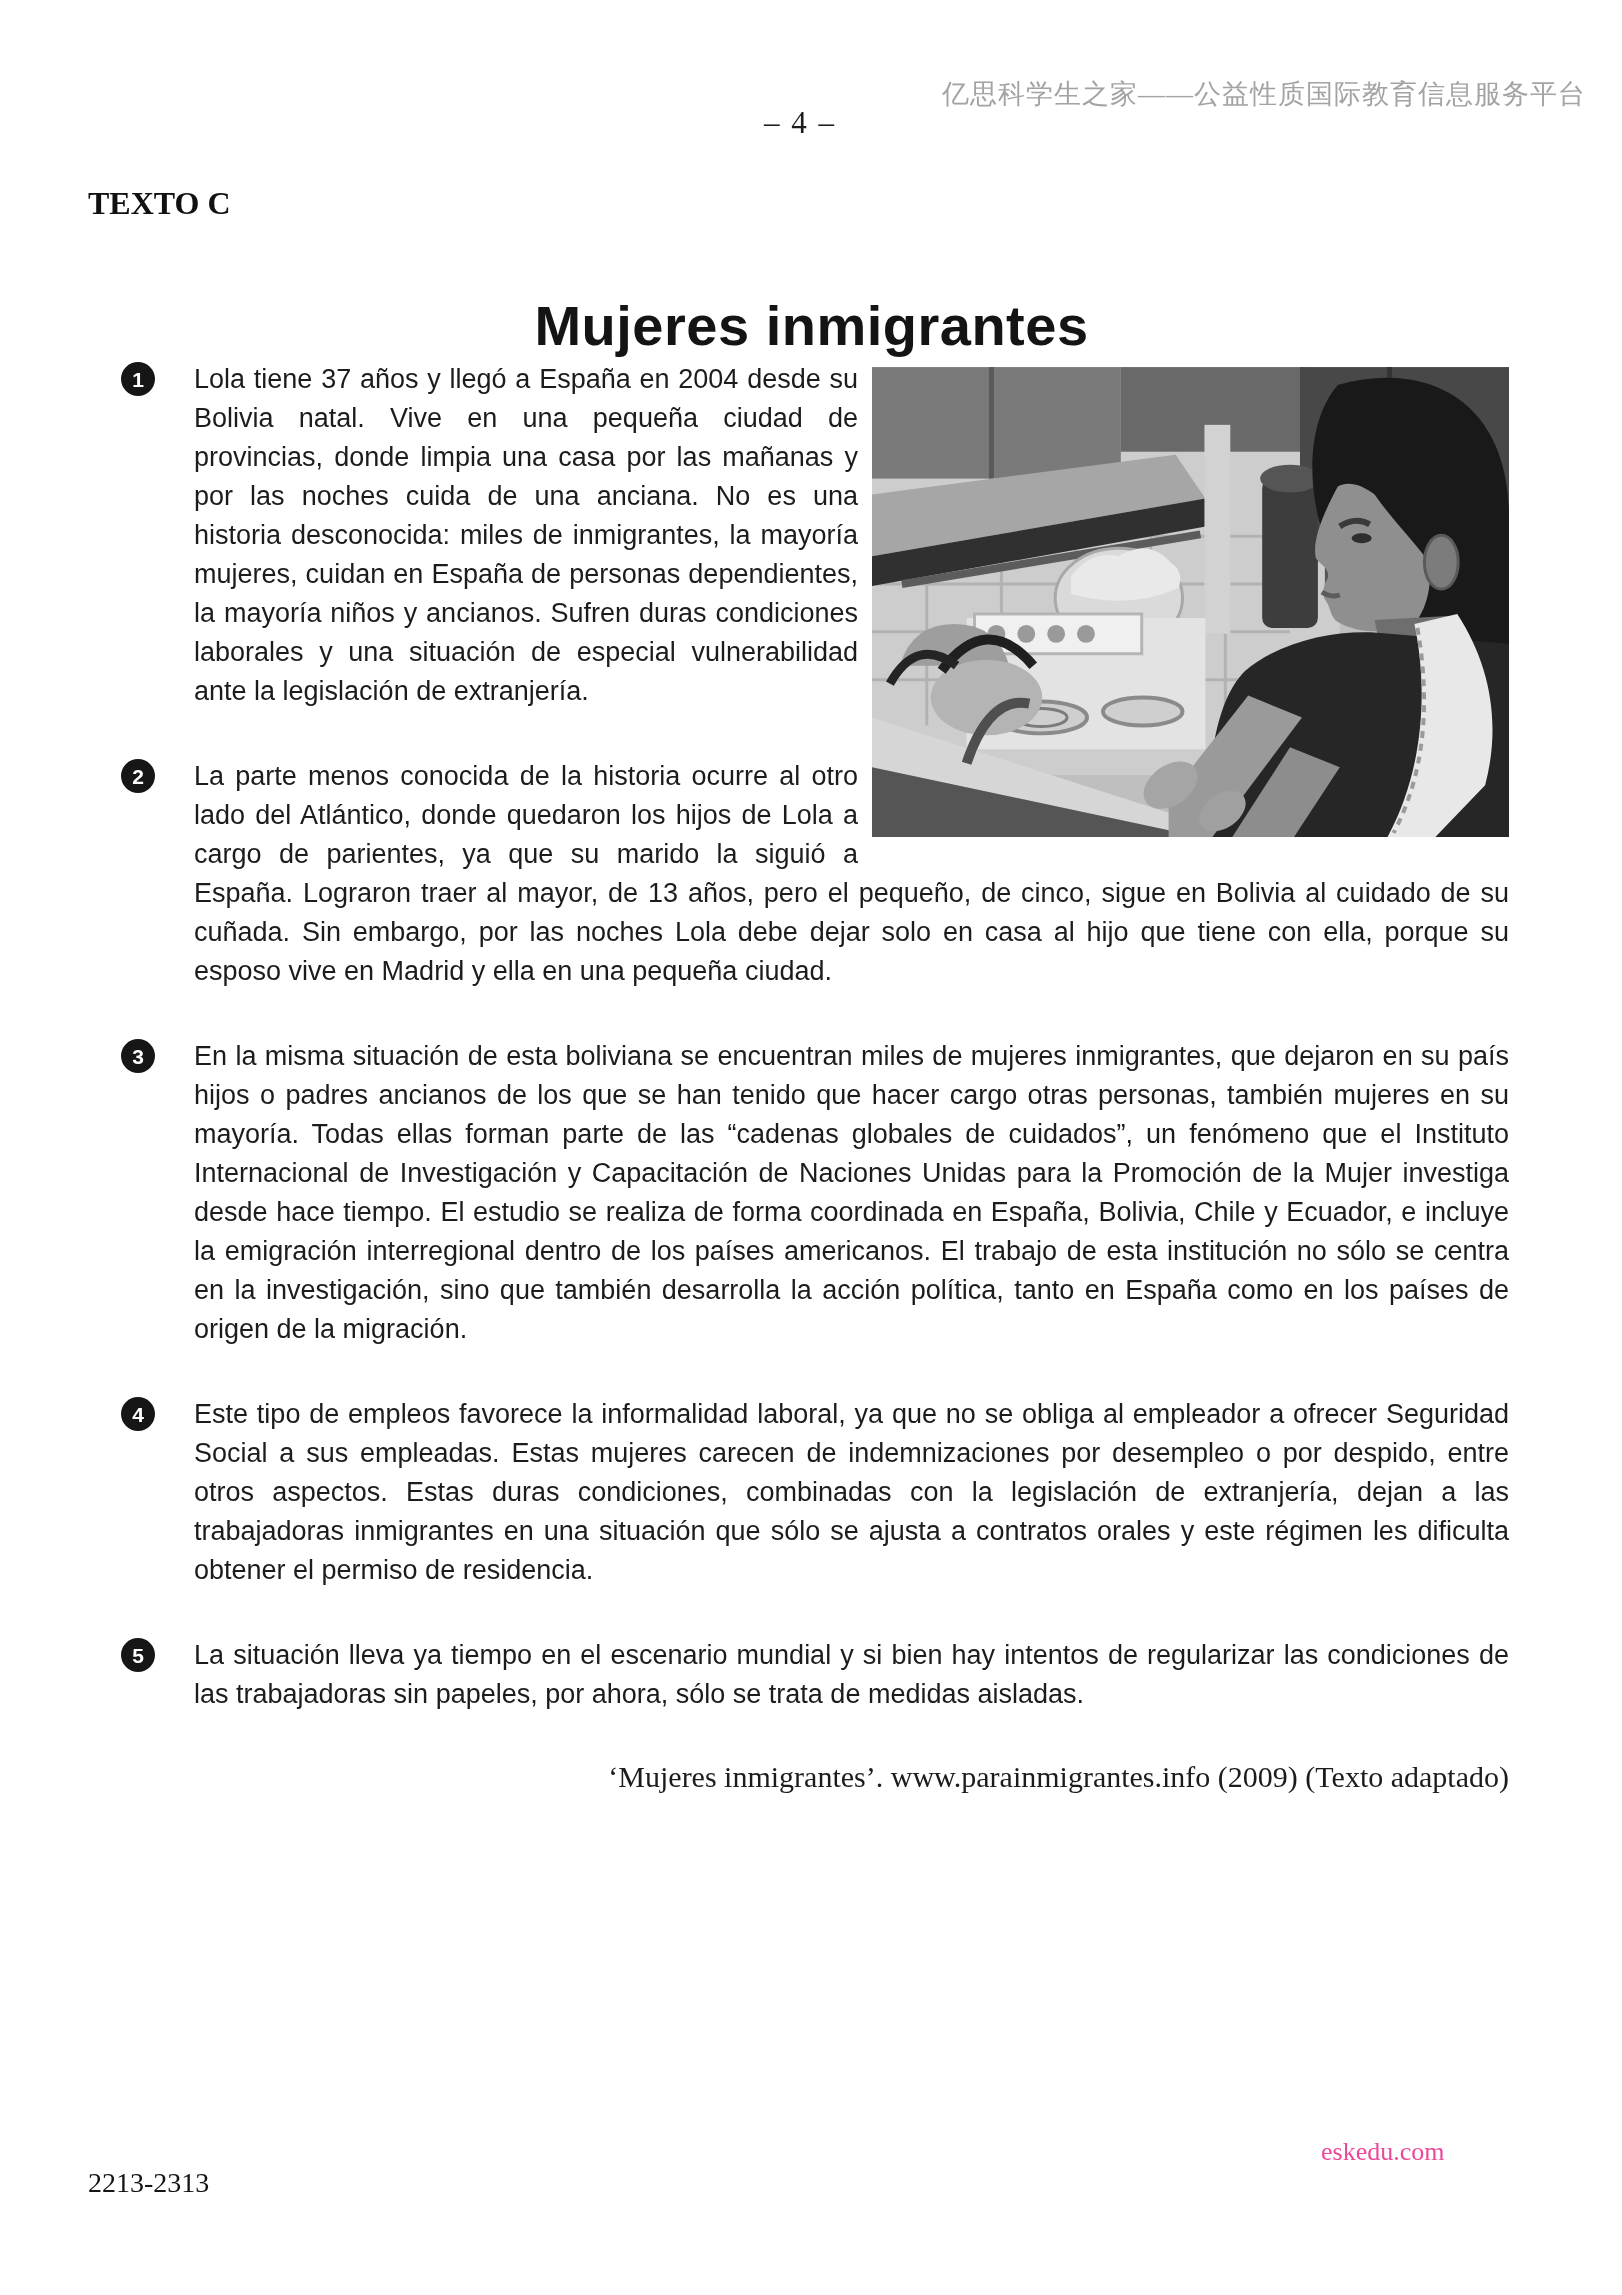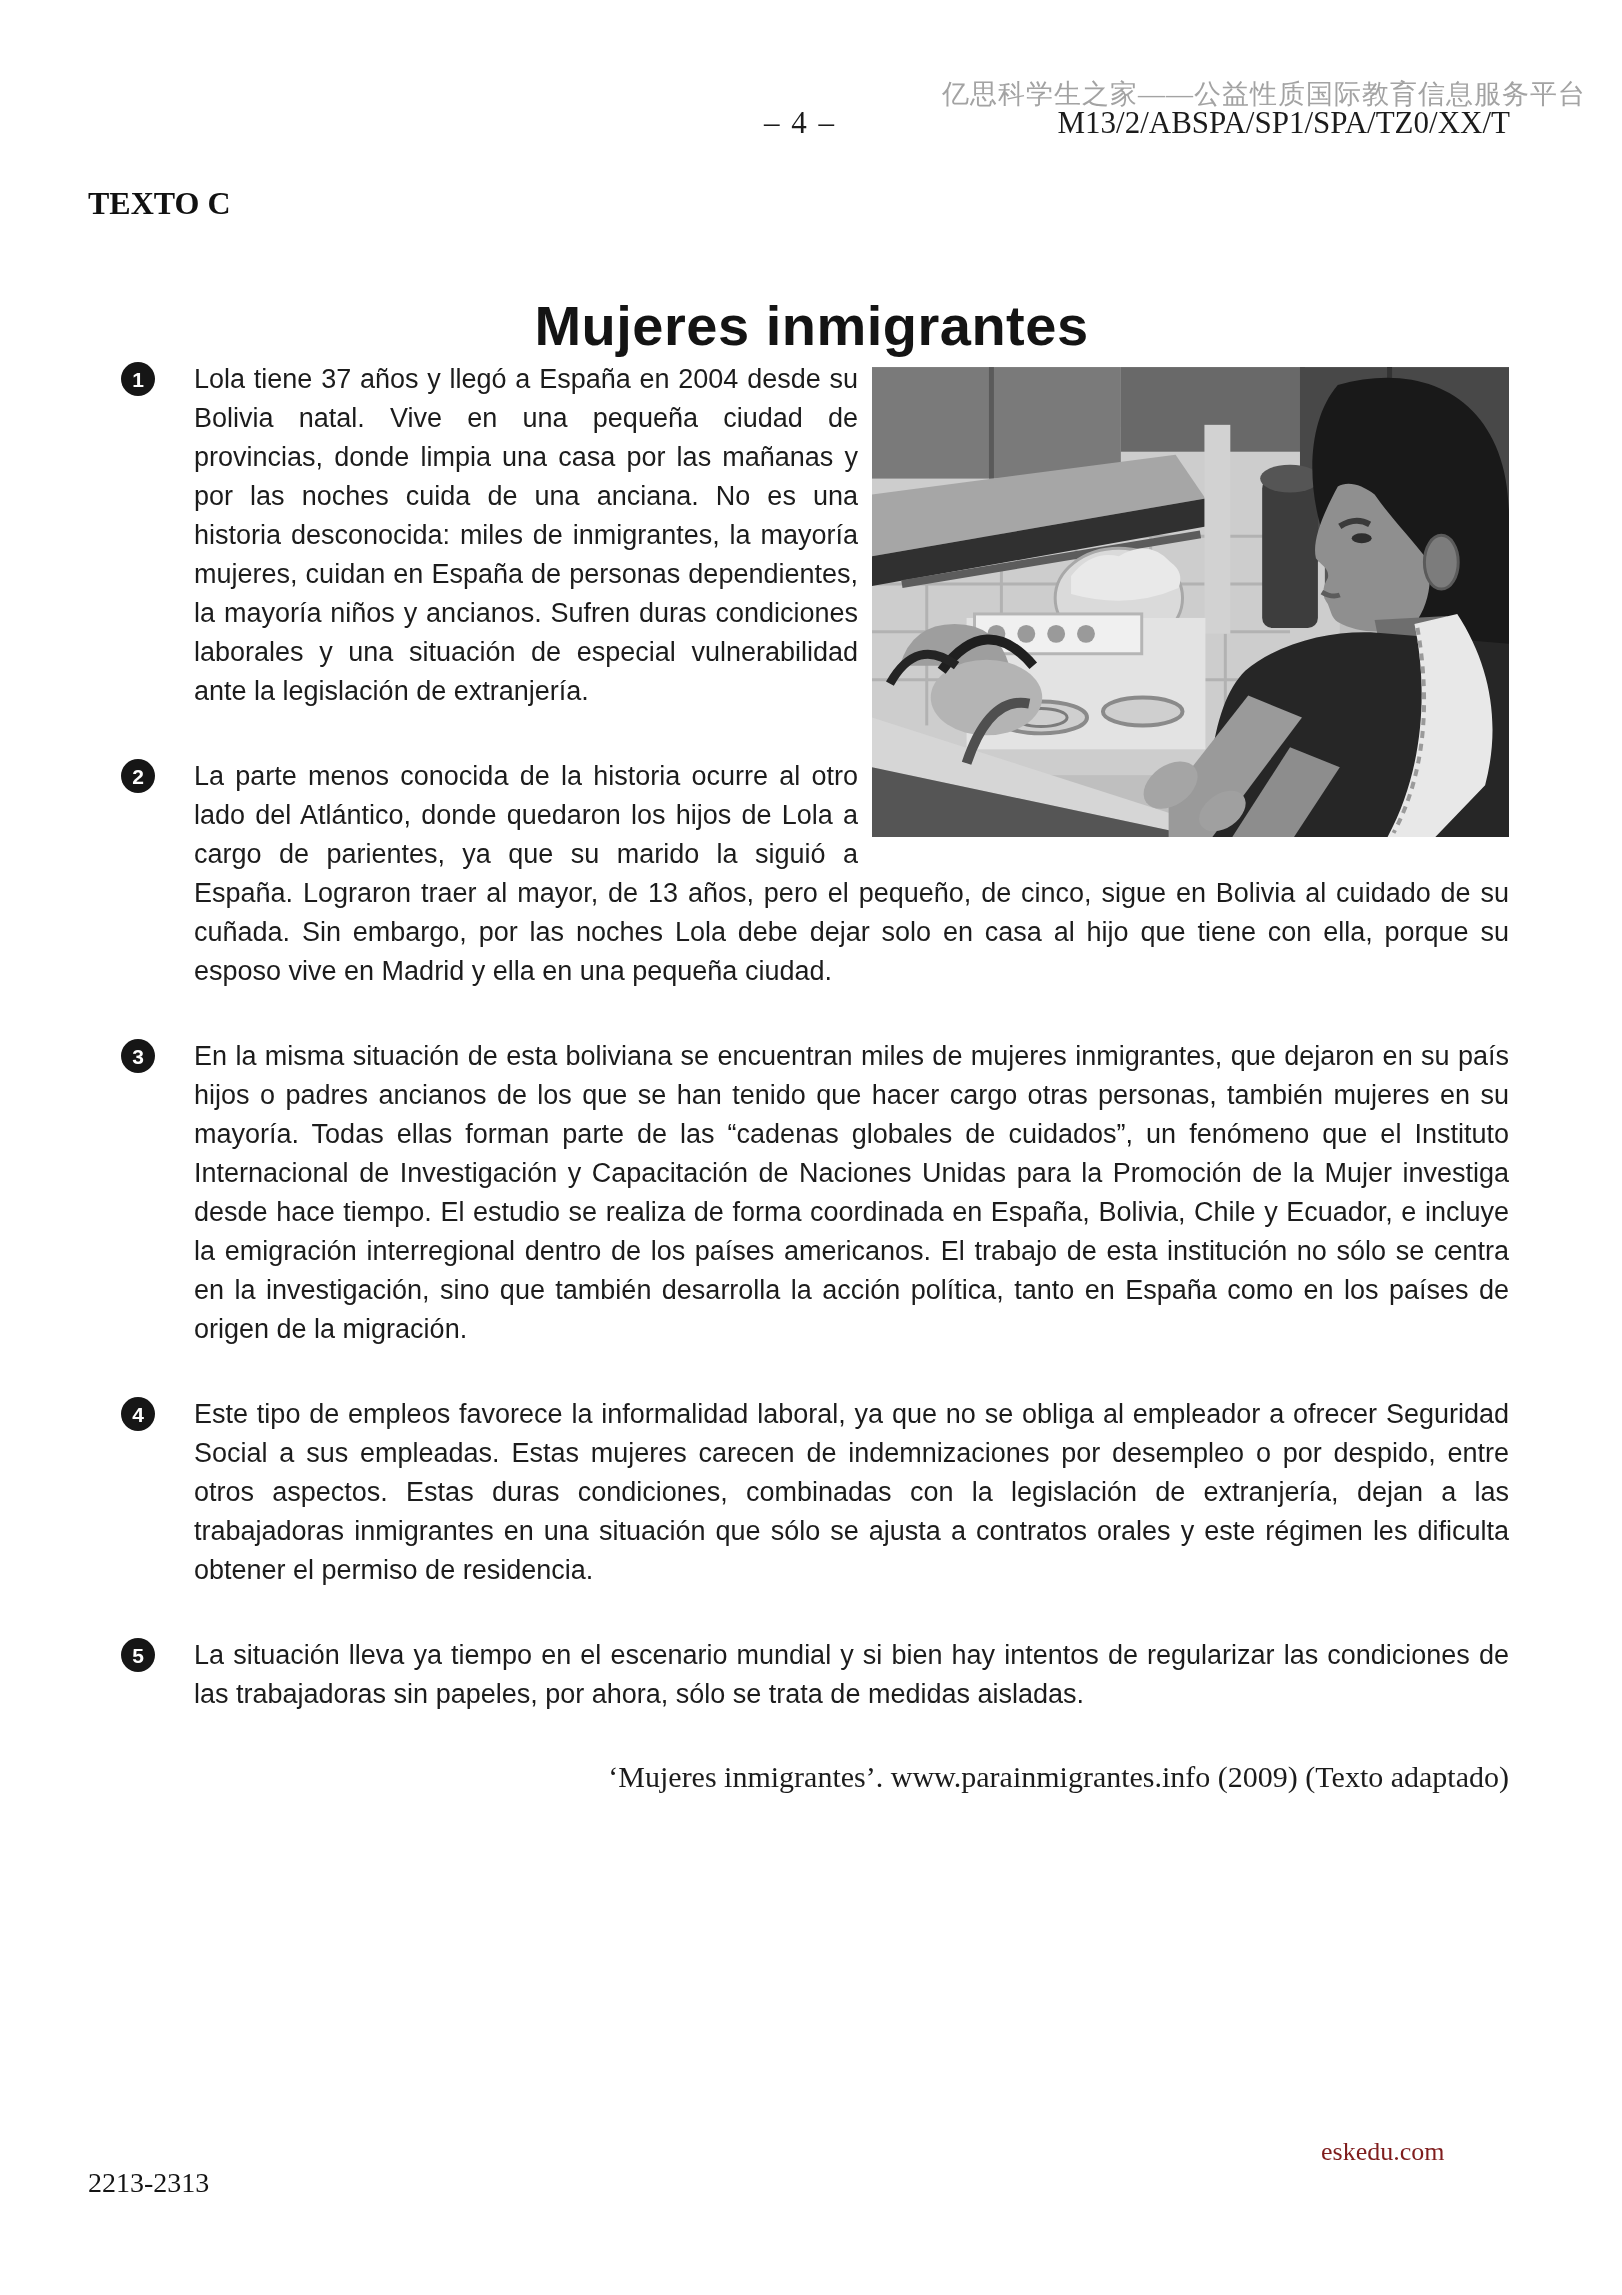--- a/index.html
+++ b/index.html
@@ -66,31 +66,30 @@
     margin-top:13px;
   }
   .footer-code{
     position:absolute;top:2167px;left:88px;
     font-family:"Liberation Serif",serif;
     font-size:28px;color:#141414;
   }
   .watermark{
     position:absolute;top:2137px;left:1321px;
     font-family:"Liberation Serif",serif;
-    font-size:26px;color:#7f1d1d;
+    font-size:26px;color:#ec4899;
   }
 </style>
 </head>
 <body>
 
 <div class="page">
 
   <div class="cn-banner">亿思科学生之家——公益性质国际教育信息服务平台</div>
   <div class="page-number">– 4 –</div>
-  <div class="paper-code">M13/2/ABSPA/SP1/SPA/TZ0/XX/T</div>
 
   <div class="texto-label">TEXTO C</div>
   <h1 class="doc-title">Mujeres inmigrantes</h1>
 
   <div class="textbody">
 
     <svg class="photo" viewBox="0 0 640 472" role="img" aria-label="Black-and-white photo of an immigrant woman in an apron washing dishes at a kitchen sink, with a stove and kettles behind her">
 
       <rect x="0" y="0" width="640" height="472" fill="#bfbfbf"></rect>
       <rect x="0" y="60" width="470" height="350" fill="#cdcdcd"></rect>

